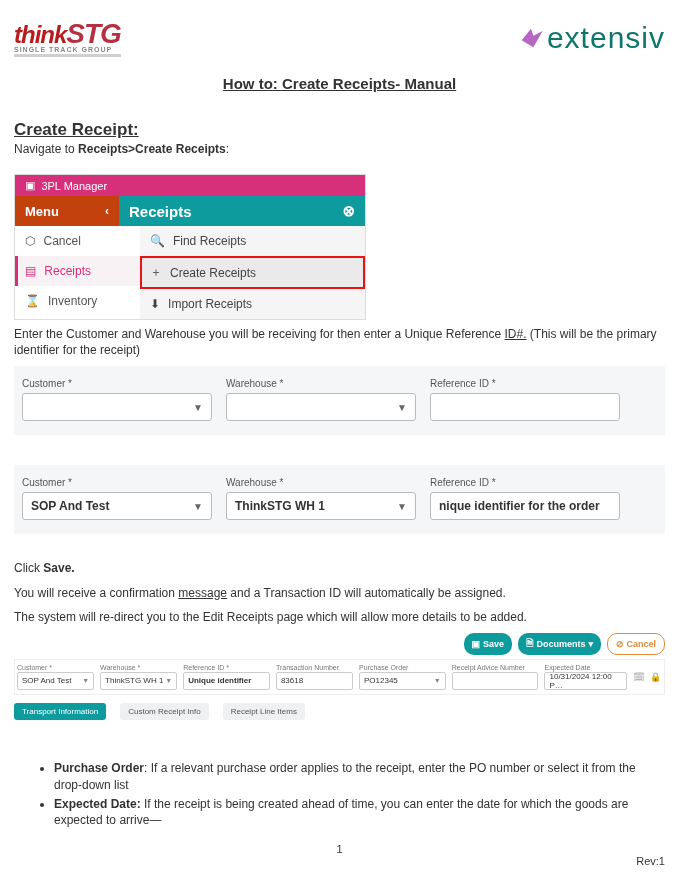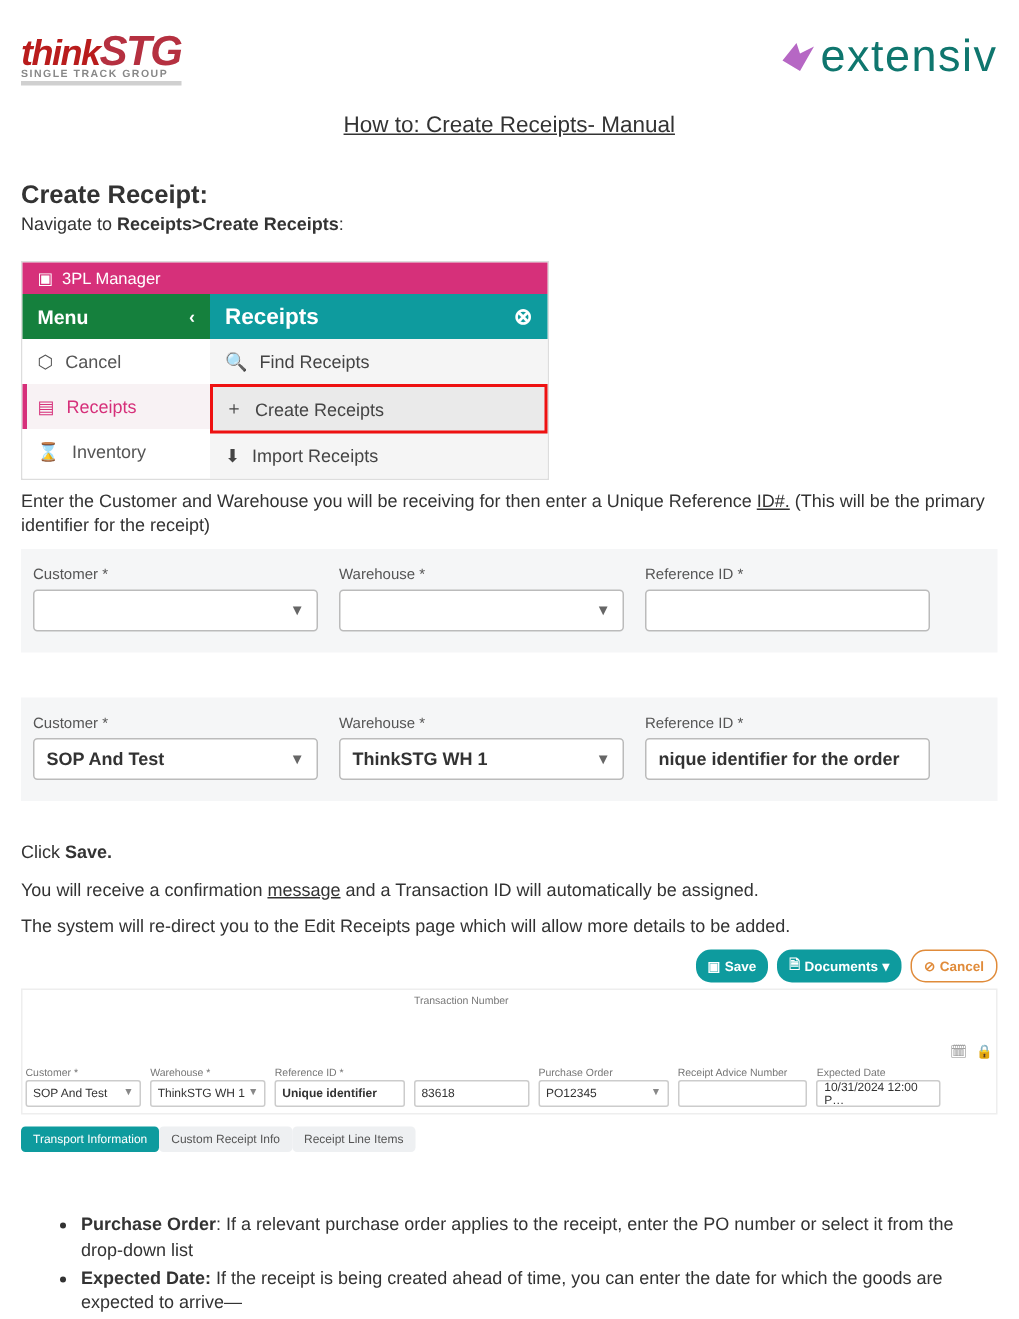--- a/index.html
+++ b/index.html
@@ -5,31 +5,31 @@
   * { box-sizing: border-box; margin: 0; padding: 0; }
   body { font-family: Arial, sans-serif; font-size: 12px; color: #333; width: 679px; background: #fff; padding: 18px 14px 10px 14px; }
   
   .header-logos { display: flex; justify-content: space-between; align-items: center; margin-bottom: 18px; }
   .logo-think { font-size: 28px; font-weight: bold; font-style: italic; color: #b53040; letter-spacing: -1px; }
   .logo-think .t { color:#b91c1c; font-size:24px; font-style:italic; }
   .logo-think .sub { display:block; font-size:7px; color:#888; font-style:normal; letter-spacing:1px; margin-top:-4px; border-bottom:3px solid #d0d0d0; padding-bottom:1px;}
   .logo-ext { font-size: 30px; color: #0f766e; letter-spacing: 1px; display:flex; align-items:center; }
   .logo-ext svg { width:28px; height:28px; margin-right:2px; }
   
-  .doc-title { text-align: center; font-size: 15px; font-weight: normal; text-decoration: underline; margin-bottom: 28px; }
-  
-  .section-head { font-size: 17px; font-weight: bold; margin-bottom: 2px; }
+  .doc-title { text-align: center; font-size: 15px; font-weight: bold; text-decoration: underline; margin-bottom: 28px; }
+  
+  .section-head { font-size: 17px; font-weight: bold; margin-bottom: 2px; text-decoration: underline; }
   .navline { font-size: 12px; margin-bottom: 18px; }
   .navline .b { font-weight: bold; }
   
   
   .menu-shot { width: 352px; border:1px solid #ddd; margin-bottom:6px; }
   .ms-top { background:#d6307a; color:#fff; font-size:11px; padding:4px 10px; display:flex; align-items:center; gap:6px; }
   .ms-menubar { display:flex; }
-  .ms-left { width:125px; background:#15803d; color:#fff; font-size:13px; padding:6px 10px; font-weight:bold; display:flex; justify-content:space-between; align-items:center; }
+  .ms-left { width:104px; background:#c2410c; color:#fff; font-size:13px; padding:6px 10px; font-weight:bold; display:flex; justify-content:space-between; align-items:center; }
   .ms-left .chev { font-size:12px; }
   .ms-right { flex:1; background:#0e9b9e; color:#fff; font-size:15px; font-weight:bold; padding:6px 10px; display:flex; justify-content:space-between; align-items:center; }
   .ms-body { display:flex; }
   .ms-side { width:125px; background:#fff; }
   .ms-side-item { padding:8px 10px; font-size:12px; color:#555; display:flex; align-items:center; gap:8px; }
   .ms-side-item.active { border-left:3px solid #d6307a; color:#d6307a; background:#f8f2f4; padding-left:7px;}
   .ms-main { flex:1; background:#f0f0f0; }
   .ms-main-item { padding:8px 10px; font-size:12px; color:#444; display:flex; align-items:center; gap:8px; background:#f5f5f5; }
   .ms-main-item.hl { outline:2px solid #e11; outline-offset:-2px; background:#eaeaea; }
   
@@ -52,21 +52,21 @@
   .btn-save { background:#0e9b9e; color:#fff; }
   .btn-doc { background:#0e9b9e; color:#fff; }
   .btn-cancel { background:#fff; color:#e08b3a; border:1px solid #e08b3a; }
   
   .detail-row { display:flex; gap:6px; border:1px solid #eee; padding:4px 2px; align-items:flex-end; }
   .dcol { display:flex; flex-direction:column; }
   .dcol label { font-size:7px; color:#777; margin-bottom:1px; }
   .dcol .v { height:18px; border:1px solid #ccc; border-radius:2px; font-size:8px; padding:0 4px; display:flex; align-items:center; justify-content:space-between; background:#fff; }
   .dcol .caret { font-size:7px; color:#888; }
   
-  .tabrow { display:flex; gap:0; margin-top:8px; }
+  .tabrow { display:flex; gap:14px; margin-top:8px; }
   .tab { font-size:8px; padding:4px 8px; border-radius:3px; background:#eef0f2; color:#555; }
   .tab.active { background:#0e9b9e; color:#fff; }
   
   ul.bullets { margin:40px 0 0 40px; font-size:12px; line-height:1.4; }
   ul.bullets li { margin-bottom:2px; }
   ul.bullets .b { font-weight:bold; }
   
   .pagenum { text-align:center; font-size:11px; margin-top:14px; }
   .rev { text-align:right; font-size:11px; margin-top:0; }
 </style>
@@ -229,21 +229,21 @@
         <span>ThinkSTG WH 1</span>
         <span class="caret">▼</span>
       </div>
     </div>
     <div class="dcol" style="width: 90px;">
       <label>Reference ID *</label>
       <div class="v">
         <span style="font-weight: bold;">Unique identifier</span>
       </div>
     </div>
-    <div class="dcol" style="width: 80px; gap: 48px;">
+    <div class="dcol" style="width: 80px;">
       <label>Transaction Number</label>
       <div class="v">
         <span>83618</span>
       </div>
     </div>
     <div class="dcol" style="width: 90px;">
       <label>Purchase Order</label>
       <div class="v">
         <span>PO12345</span>
         <span class="caret">▼</span>

